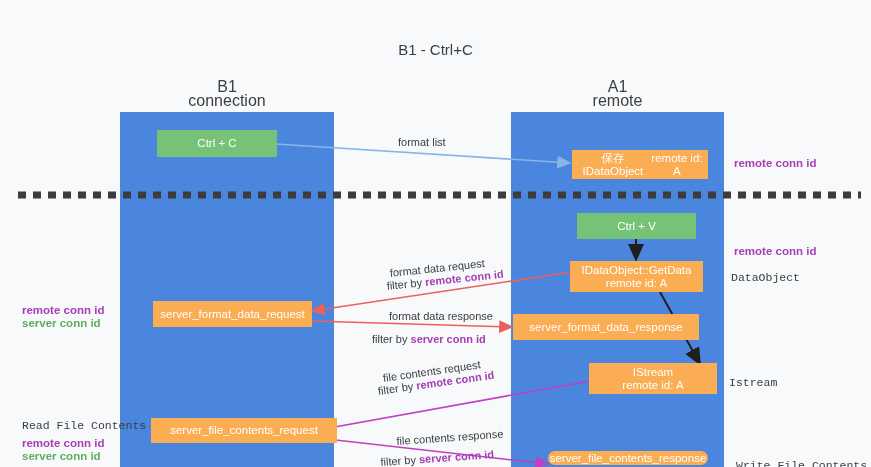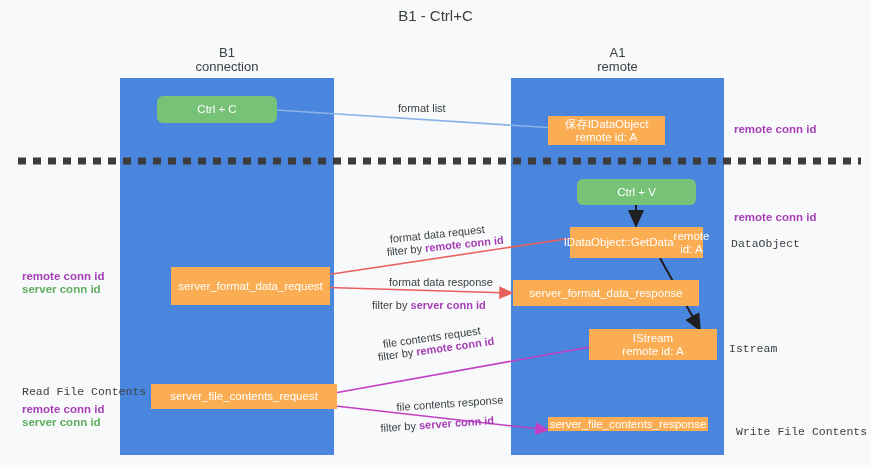--- a/index.html
+++ b/index.html
@@ -3,45 +3,45 @@
 <meta charset="utf-8">
 <style>
   html,body{margin:0;padding:0;}
   body{
     width:871px;height:467px;
     background:#f8f9fa;
     font-family:"Liberation Sans","DejaVu Sans",sans-serif;
     position:relative;overflow:hidden;
     -webkit-font-smoothing:antialiased;
   }
-  .canvas{position:absolute;inset:0;}
+  .canvas{position:absolute;inset:0;margin-top:34px;}
   svg.layer{position:absolute;left:0;top:0;width:871px;height:467px;overflow:visible;}
 
   
   .title{
     position:absolute;left:0;top:6px;width:871px;
     text-align:center;font-size:15px;color:#3c4043;line-height:20px;
   }
 
   
   .colhdr{
-    position:absolute;text-align:center;font-size:13px;color:#3c4043;
+    position:absolute;text-align:center;font-size:16px;color:#3c4043;
     line-height:14px;
   }
 
   
   .lane{position:absolute;background:#4a86de;}
 
   
   .node{
     position:absolute;display:flex;align-items:center;justify-content:center;
     text-align:center;color:#ffffff;font-size:11.5px;line-height:13px;
     box-sizing:border-box;padding:2px 4px;
   }
-  .node.green{background:#76c277;border-radius:6px;}
+  .node.green{background:#76c277;}
   .node.orange{background:#fbad53;}
 
   
   .ann{position:absolute;font-size:11.5px;line-height:15px;}
   .ann.purple{color:#a63fb5;font-weight:bold;}
   .ann.green{color:#5fae5f;font-weight:bold;}
   .ann.dark{color:#3c4043;font-family:Liberation Mono, monospace;}
 
   
   .elabel{
@@ -99,44 +99,44 @@
 
     <line x1="590" y1="347" x2="318" y2="396" stroke="#c13fc1" stroke-width="1.6" marker-end="url(#ah-magenta)"></line>
 
     <line x1="318" y1="404" x2="548" y2="430" stroke="#c13fc1" stroke-width="1.6" marker-end="url(#ah-magenta)"></line>
 
     <line x1="18" y1="161" x2="861" y2="161" stroke="#3c3c3c" stroke-width="7" stroke-dasharray="8 7"></line>
   </svg>
 
   <div class="node green" style="left:157px;top:96px;width:120px;height:27px;">Ctrl + C</div>
 
-  <div class="node orange" style="left:548px;top:116px;width:117px;height:29px;flex-direction:column;">
+  <div class="node orange" style="left:572px;top:116px;width:136px;height:29px;flex-direction:row;">
     <div>保存IDataObject</div>
     <div>remote id: A</div>
   </div>
 
   <div class="node green" style="left:577px;top:179px;width:119px;height:26px;">Ctrl + V</div>
 
-  <div class="node orange" style="left:570px;top:227px;width:133px;height:31px;flex-direction:row;">
+  <div class="node orange" style="left:570px;top:227px;width:133px;height:31px;flex-direction:column;">
     <div>IDataObject::GetData</div>
     <div>remote id: A</div>
   </div>
 
-  <div class="node orange" style="left:171px;top:267px;width:159px;height:38px;">server_format_data_request</div>
+  <div class="node orange" style="left:153px;top:267px;width:159px;height:26px;">server_format_data_request</div>
 
   <div class="node orange" style="left:513px;top:280px;width:186px;height:26px;">server_format_data_response</div>
 
   <div class="node orange" style="left:589px;top:329px;width:128px;height:31px;flex-direction:column;">
     <div>IStream</div>
     <div>remote id: A</div>
   </div>
 
   <div class="node orange" style="left:151px;top:384px;width:186px;height:25px;">server_file_contents_request</div>
 
-  <div class="node orange" style="left:548px;top:417px;width:160px;height:14px;">server_file_contents_response</div>
+  <div class="node orange" style="left:548px;top:417px;width:160px;height:14px;border-radius:10px;">server_file_contents_response</div>
 
   <div class="ann purple" style="left:734px;top:122px;">remote conn id</div>
 
   <div class="ann purple" style="left:734px;top:210px;">remote conn id</div>
 
   <div class="ann dark" style="left:731px;top:236px;">DataObject</div>
 
   <div class="ann dark" style="left:729px;top:341px;">Istream</div>
 
   <div class="ann dark" style="left:736px;top:424px;">Write File Contents</div>

